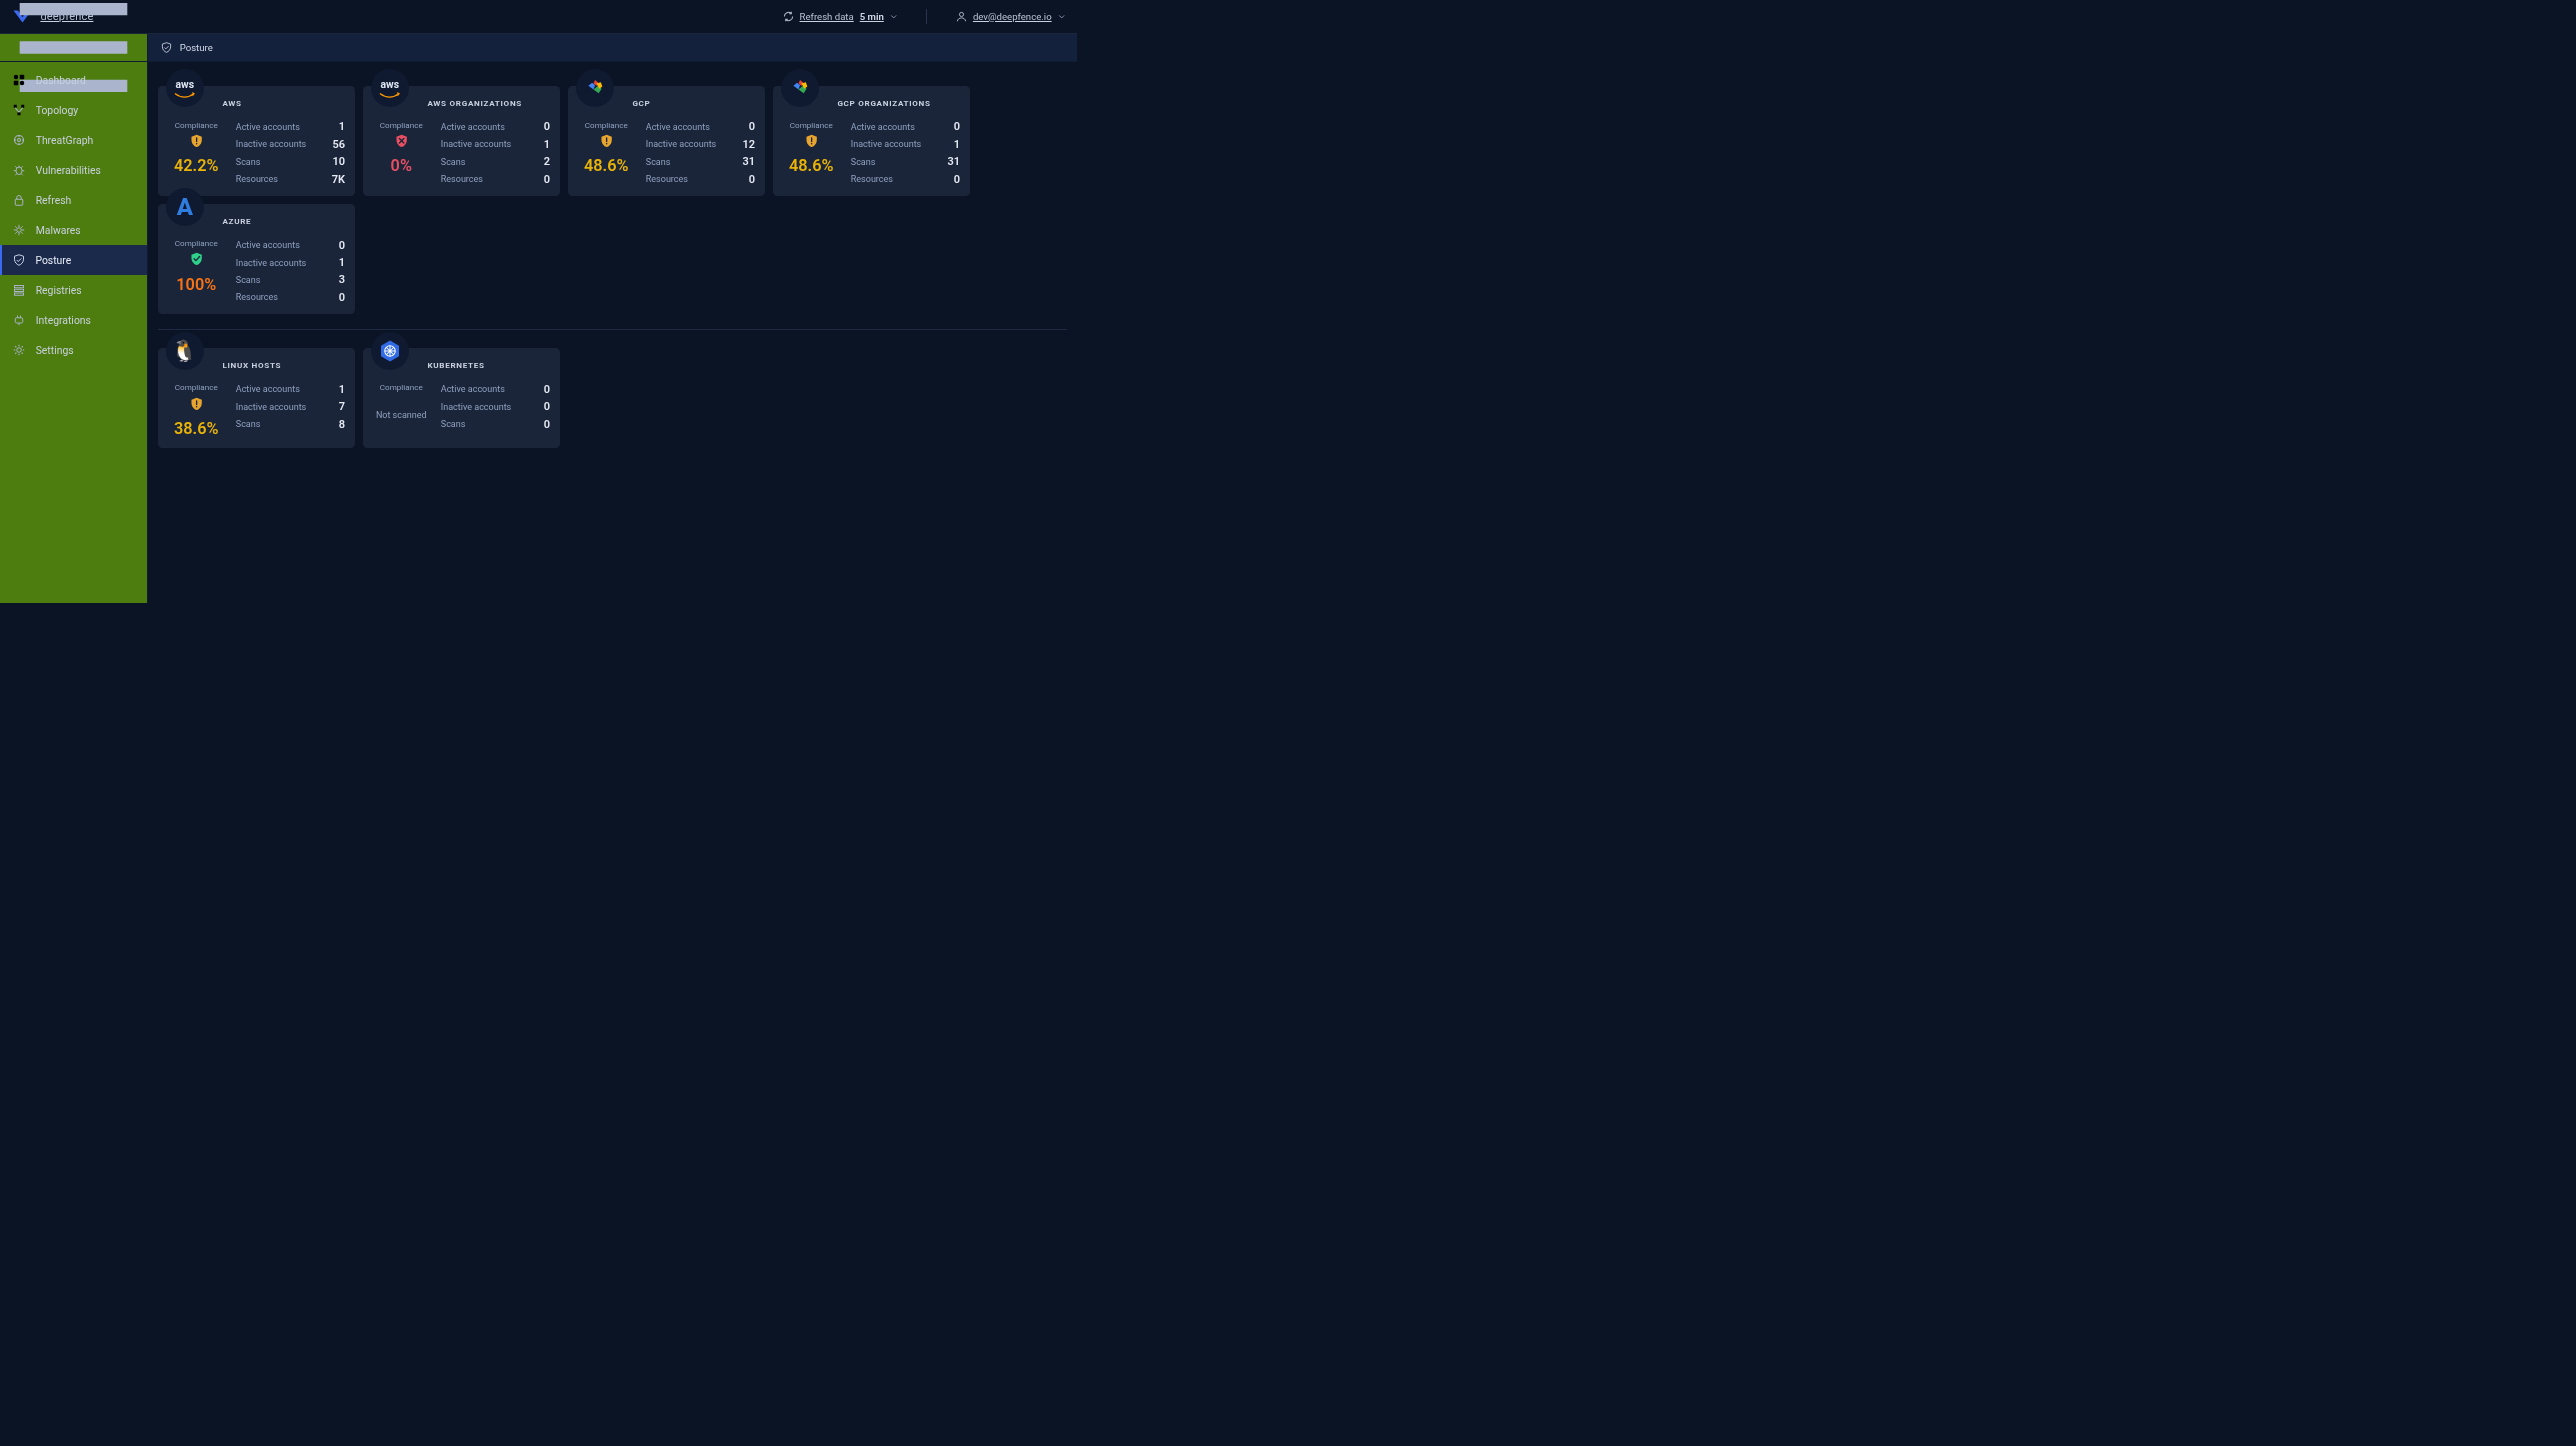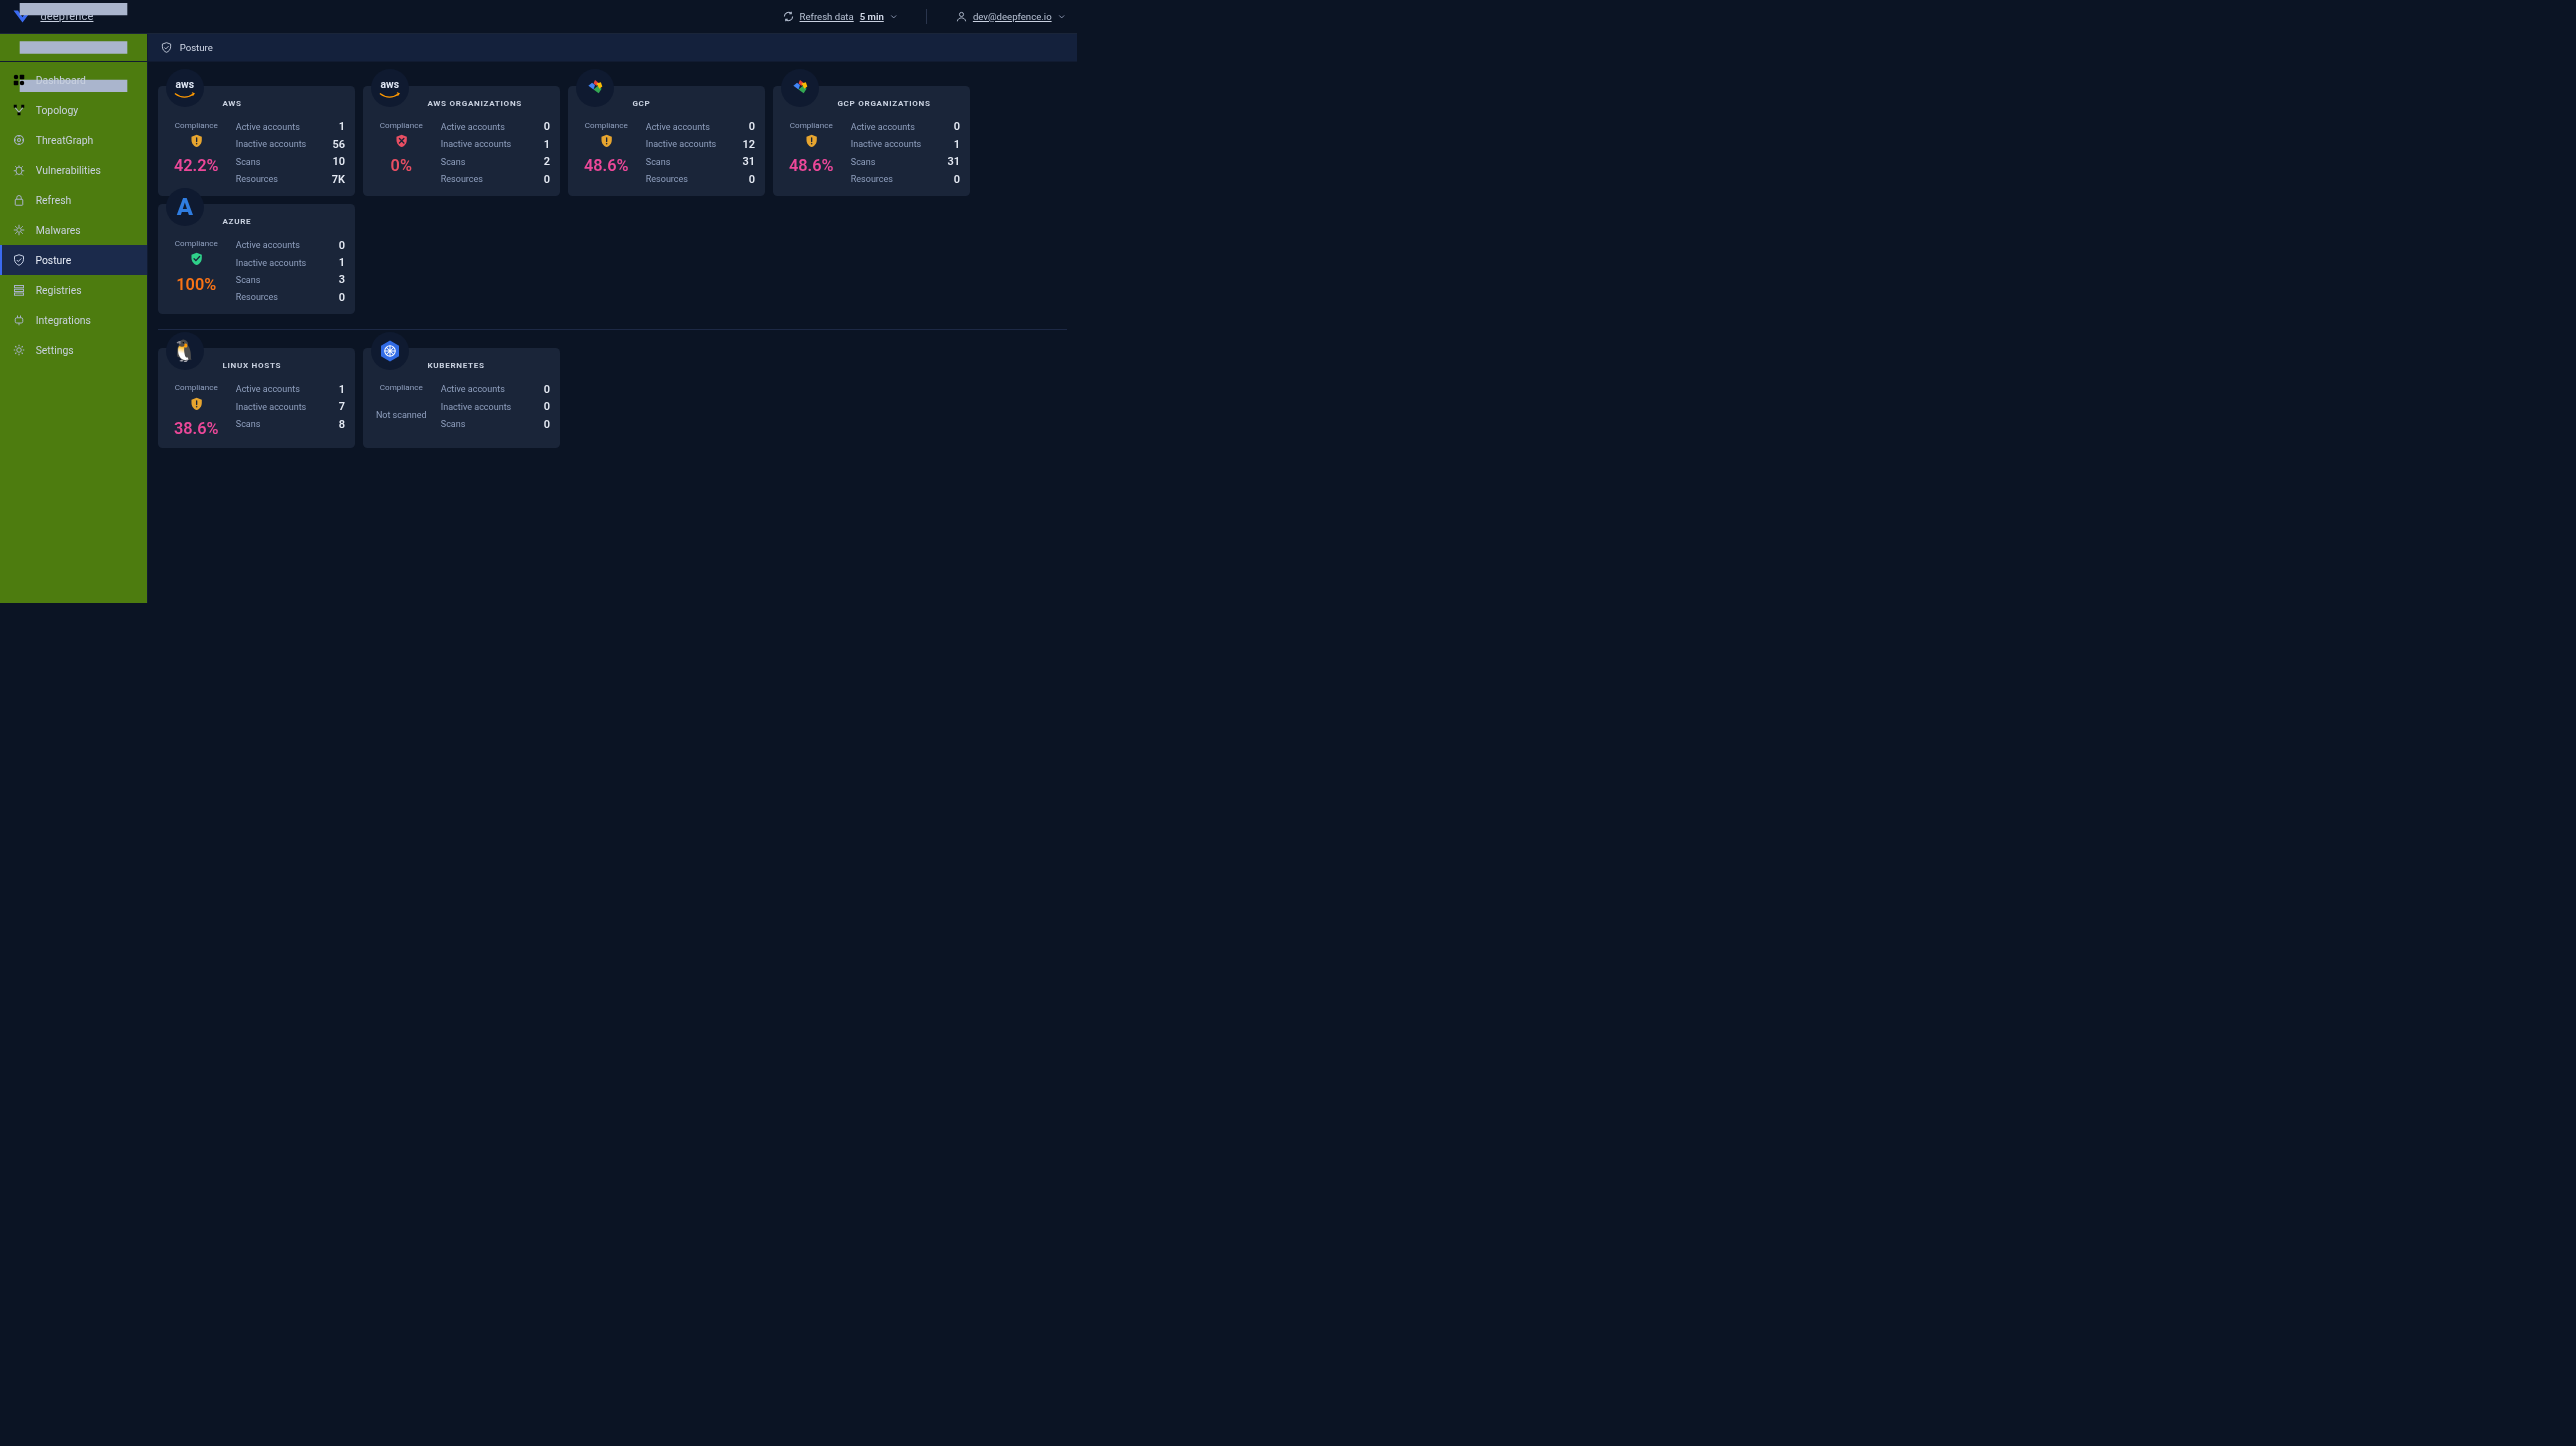--- a/index.html
+++ b/index.html
@@ -114,21 +114,21 @@
   font-weight: 700;
   letter-spacing: 0.7px;
   color: #c9d1e0;
   text-transform: uppercase;
 }
 .card-body { display: flex; gap: 12px; padding: 6px 10.4px 0 10.4px; }
 .comp-col { width: 55px; display: flex; flex-direction: column; align-items: center; gap: 4.4px; }
 .comp-label { font-size: 8.1px; color: #90a0bf; }
 .shield-ico { width: 13.3px; height: 15px; }
 .comp-pct { font-size: 16.3px; font-weight: 600; }
-.pct-orange { color: #ec4899; text-align: right; }
+.pct-orange { color: #eab308; text-align: right; }
 .pct-red { color: #e94f63; }
 .pct-green { color: #f97316; }
 .notscan { font-size: 9px; color: #90a0bf; margin-top: 13.3px; text-align: center; }
 
 .stats-col { flex: 1; display: flex; flex-direction: column; gap: 4.4px; padding-top: 0.7px; }
 .stat-row { display: flex; justify-content: space-between; align-items: center; }
 .stat-label { font-size: 9px; color: #90a0bf; }
 .stat-val { font-size: 11px; font-weight: 600; color: #e5eaf4; }
 
 

